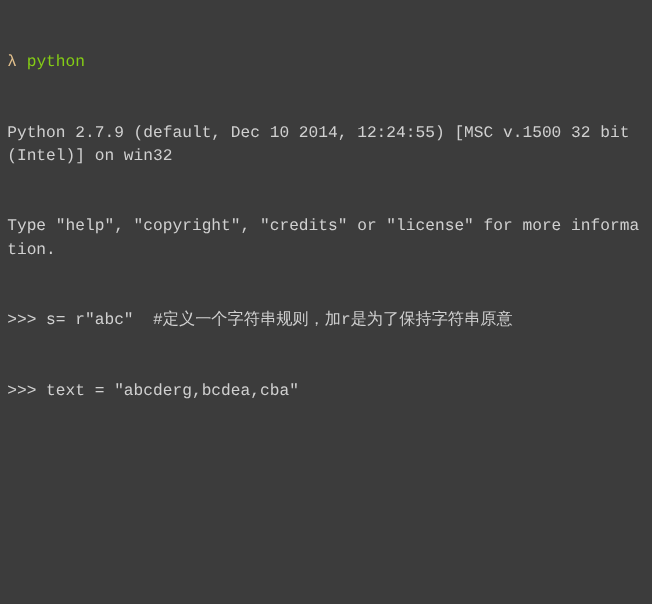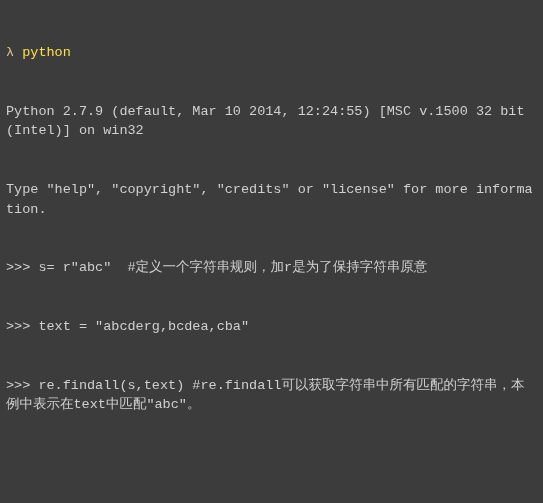--- a/index.html
+++ b/index.html
@@ -12,33 +12,32 @@
     color: #d0d0d0;
     overflow: hidden;
   }
   .terminal {
     padding: 4px 6px;
     white-space: pre-wrap;
     word-break: break-all;
     line-height: 1.45;
   }
   .lambda { color: #e2c08d; }
-  .cmd { color: #fde047; }
+  .cmd { color: #84cc16; }
   .line { display: block; }
 </style>
 </head>
 <body>
 
 <div class="terminal">
   <span class="line"><span class="lambda">λ</span> <span class="cmd">python</span></span>
-  <span class="line">Python 2.7.9 (default, Mar 10 2014, 12:24:55) [MSC v.1500 32 bit (Intel)] on win32</span>
+  <span class="line">Python 2.7.9 (default, Dec 10 2014, 12:24:55) [MSC v.1500 32 bit (Intel)] on win32</span>
   <span class="line">Type "help", "copyright", "credits" or "license" for more information.</span>
   <span class="line">&gt;&gt;&gt; s= r"abc"  #定义一个字符串规则，加r是为了保持字符串原意</span>
   <span class="line">&gt;&gt;&gt; text = "abcderg,bcdea,cba"</span>
-  <span class="line">&gt;&gt;&gt; re.findall(s,text) #re.findall可以获取字符串中所有匹配的字符串，本例中表示在text中匹配"abc"。</span>
   
   
   
   
   
   
   
   
   
   

